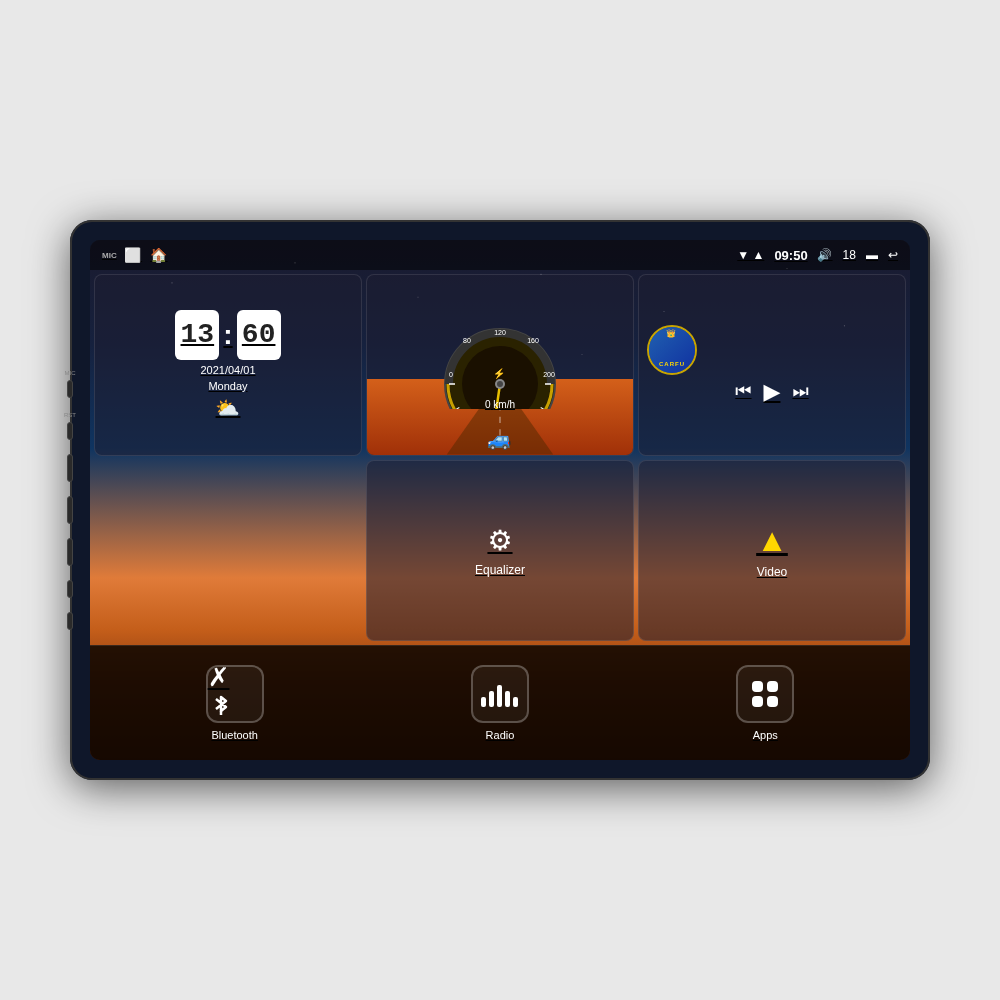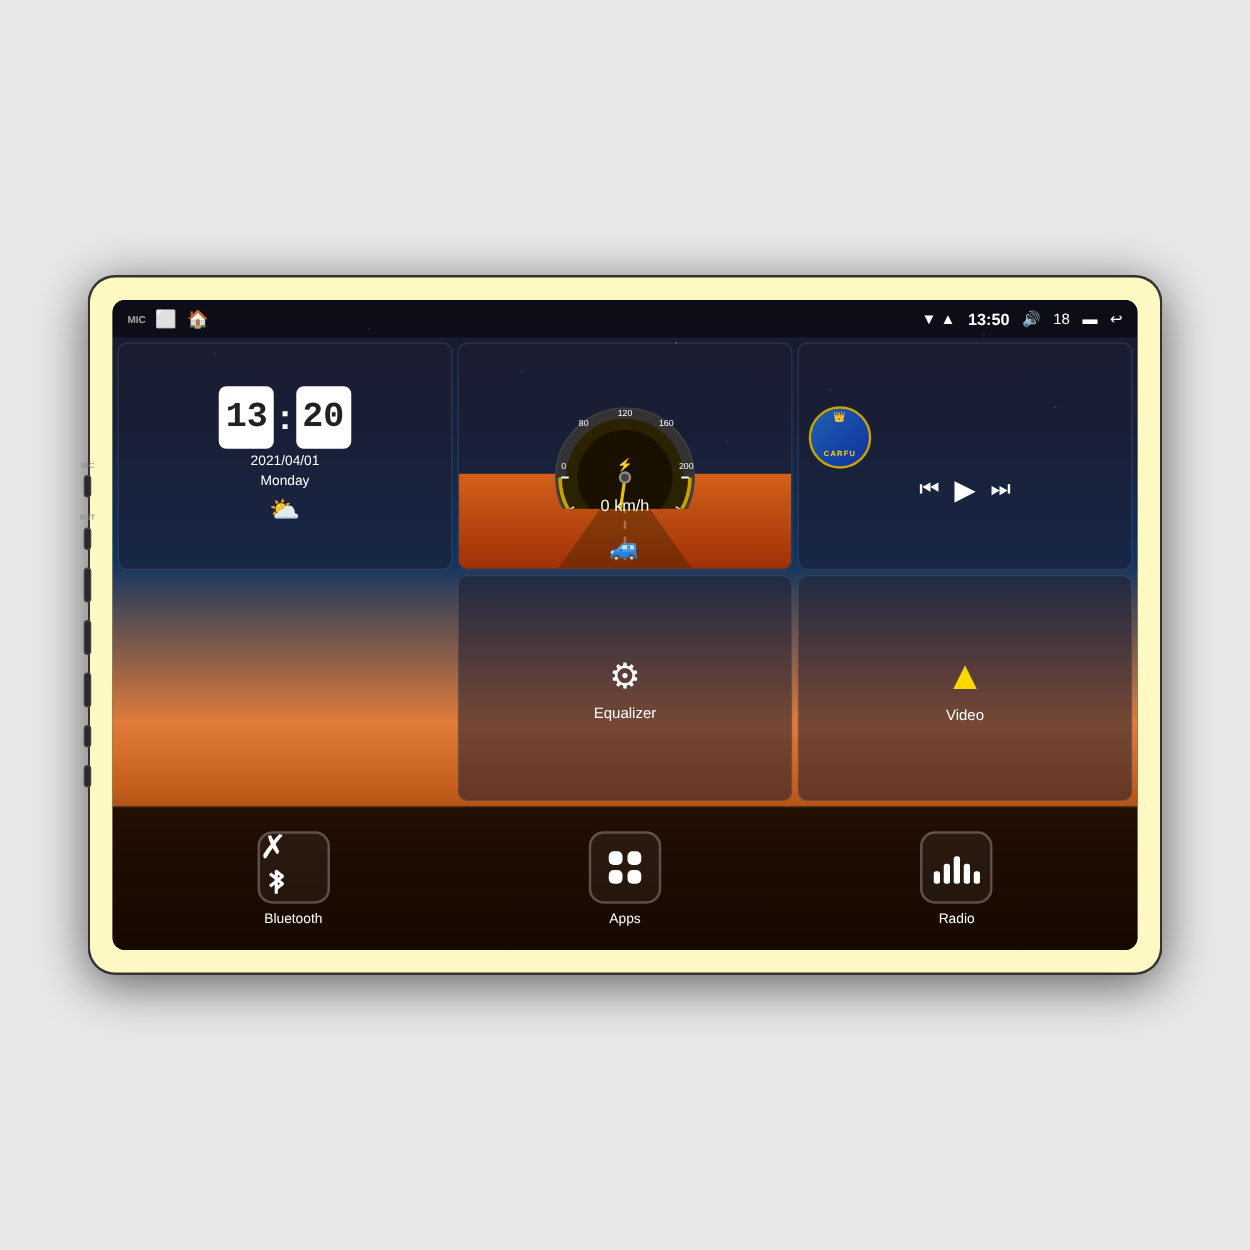--- a/index.html
+++ b/index.html
@@ -9,27 +9,28 @@
       background: #e8e8e8;
       display: flex;
       align-items: center;
       justify-content: center;
       font-family: Arial, sans-serif;
     }
 
     .device-outer {
       width: 860px;
       height: 560px;
-      background: #fef9c3;
+      background: #0f172a;
       border-radius: 22px;
       box-shadow: 0 8px 40px rgba(0,0,0,0.6), inset 0 0 0 2px #333;
       display: flex;
       align-items: center;
       justify-content: center;
       position: relative;
+      text-decoration: underline;
     }
 
     .side-buttons {
       position: absolute;
       left: -6px;
       top: 50%;
       transform: translateY(-50%);
       display: flex;
       flex-direction: column;
       gap: 14px;
@@ -445,35 +446,35 @@
     <div class="screen">
 
       <div class="status-bar">
         <div class="status-left">
           <span class="status-mic">MIC</span>
           <span class="status-icon">⬜</span>
           <span class="status-icon">🏠</span>
         </div>
         <div class="status-right">
           <span>▼ ▲</span>
-          <span style="font-weight:bold;font-size:13px;">13:50</span>
+          <span style="font-weight:bold;font-size:13px;">09:50</span>
           <span>🔊</span>
           <span>18</span>
           <span>▬</span>
           <span>↩</span>
         </div>
       </div>
 
       <div class="main-content">
 
         <div class="widget clock-widget">
           <div class="clock-display">
             <div class="clock-block">13</div>
             <span class="clock-colon">:</span>
-            <div class="clock-block">20</div>
+            <div class="clock-block">60</div>
           </div>
           <div class="clock-date">2021/04/01</div>
           <div class="clock-day">Monday</div>
           <div class="weather-row">
             <span class="weather-icon-sun">⛅</span>
           </div>
         </div>
 
         <div class="widget speedometer-widget" style="position:relative; overflow:hidden;">
 
@@ -514,21 +515,21 @@
 
               <circle cx="65" cy="65" r="38" fill="#1a1000"></circle>
 
               <line x1="65" y1="65" x2="30" y2="60" stroke="#e8c000" stroke-width="2.5" stroke-linecap="round" transform="rotate(-90 65 65)"></line>
 
               <circle cx="65" cy="65" r="5" fill="#888"></circle>
               <circle cx="65" cy="65" r="3" fill="#444"></circle>
 
               <text x="65" y="58" fill="white" font-size="10" text-anchor="middle">⚡</text>
             </svg>
-            <div style="color:white;font-size:13px;margin-top:-10px;">
+            <div style="color:white;font-size:10px;margin-top:-10px;">
               <span>0</span>&nbsp;<span>km/h</span>
             </div>
           </div>
         </div>
 
         <div class="widget music-widget">
           <div class="music-top">
             <div class="music-album">
               <div class="carfu-logo">
                 <span class="crown">👑</span>
@@ -564,45 +565,45 @@
         <div class="bottom-btn">
           <div class="bottom-btn-icon-wrap">
             <span style="font-size:26px;color:white;">✗
               <svg width="26" height="26" viewBox="0 0 26 26" fill="white">
                 <polyline points="8,6 18,14 13,18 13,4 18,8 8,16" fill="none" stroke="white" stroke-width="2.5" stroke-linejoin="round"></polyline>
                 <line x1="13" y1="18" x2="13" y2="22" stroke="white" stroke-width="2.5"></line>
               </svg>
             </span>
           </div>
           <span class="bottom-btn-label">Bluetooth</span>
-        </div>
-
-        <div class="bottom-btn">
-          <div class="bottom-btn-icon-wrap">
-            <div class="apps-icon">
-              <div class="app-dot" style="border-radius:4px;"></div>
-              <div class="app-dot" style="border-radius:4px;"></div>
-              <div class="app-dot" style="border-radius:4px;"></div>
-              <div class="app-dot" style="border-radius:4px;"></div>
-            </div>
-          </div>
-          <span class="bottom-btn-label">Apps</span>
         </div>
 
         <div class="bottom-btn">
           <div class="bottom-btn-icon-wrap">
             <div class="radio-icon">
               <div class="radio-bar" style="height:10px;"></div>
               <div class="radio-bar" style="height:16px;"></div>
               <div class="radio-bar" style="height:22px;"></div>
               <div class="radio-bar" style="height:16px;"></div>
               <div class="radio-bar" style="height:10px;"></div>
             </div>
           </div>
           <span class="bottom-btn-label">Radio</span>
         </div>
 
+        <div class="bottom-btn">
+          <div class="bottom-btn-icon-wrap">
+            <div class="apps-icon">
+              <div class="app-dot" style="border-radius:4px;"></div>
+              <div class="app-dot" style="border-radius:4px;"></div>
+              <div class="app-dot" style="border-radius:4px;"></div>
+              <div class="app-dot" style="border-radius:4px;"></div>
+            </div>
+          </div>
+          <span class="bottom-btn-label">Apps</span>
+        </div>
+
 
 
       </div>
     </div>
   </div>
 </div>
 
 </body></html>

